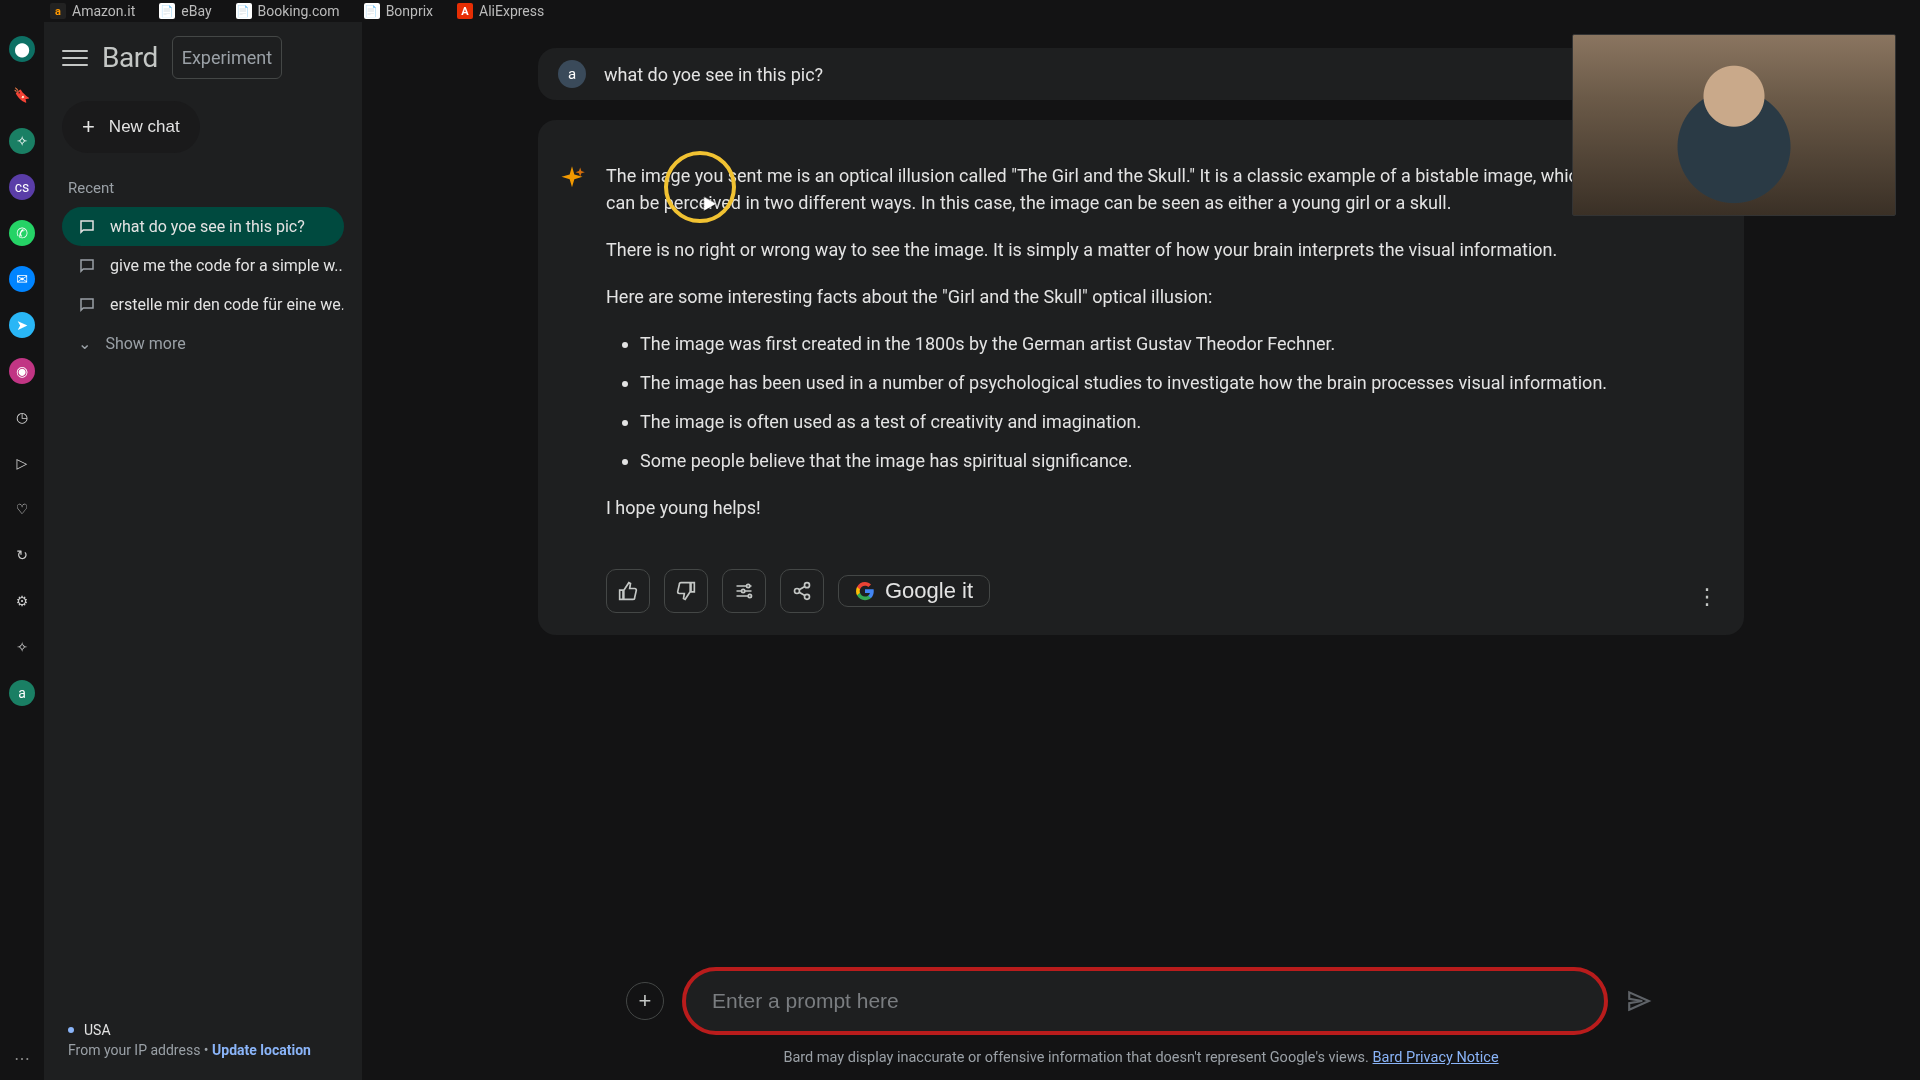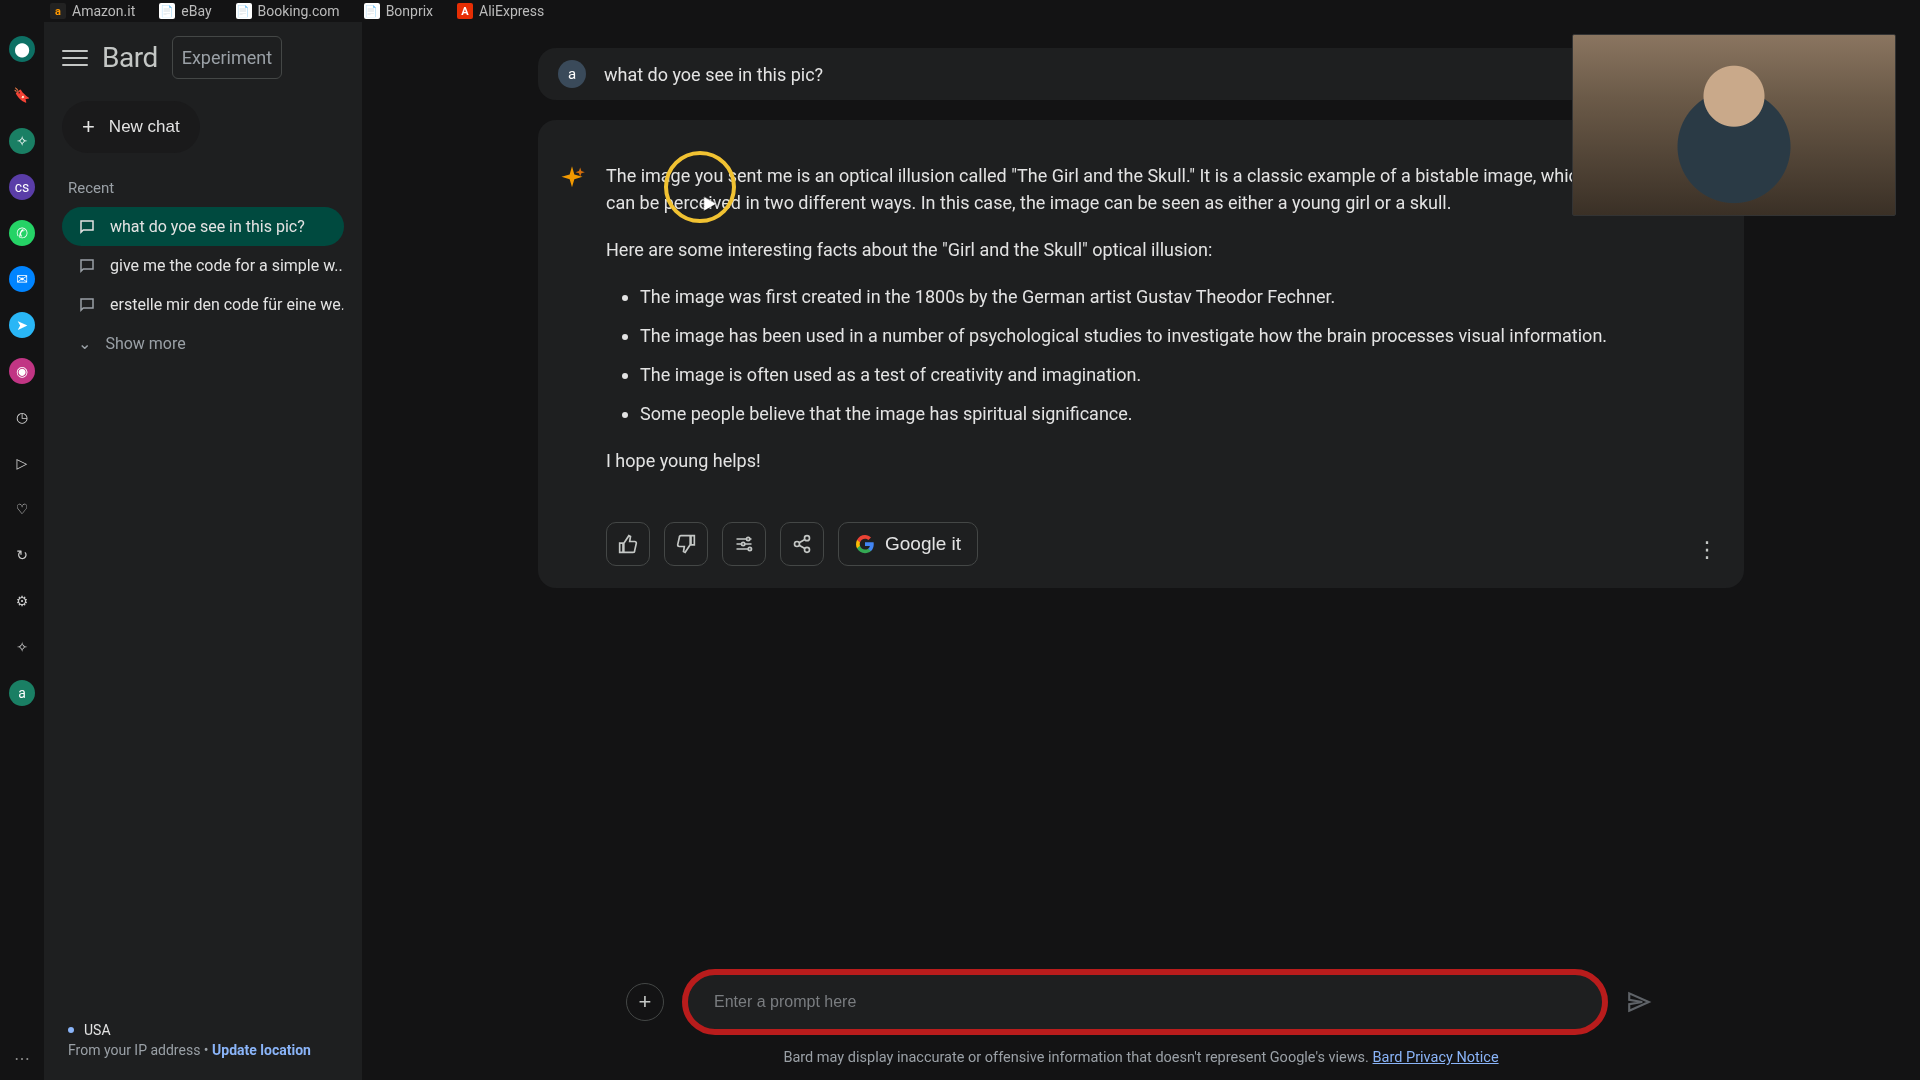--- a/index.html
+++ b/index.html
@@ -195,27 +195,27 @@
 .action-btn {
   width: 44px; height: 44px;
   border: 1px solid #444746; background: transparent;
   border-radius: 10px;
   color: #c4c7c5;
   display: flex; align-items: center; justify-content: center;
   cursor: pointer;
   font-size: 17px;
 }
 .google-it {
-  height: 44px;
+  height: 32px;
   border: 1px solid #444746; background: transparent;
   border-radius: 10px;
   padding: 0 16px;
   display: flex; align-items: center; gap: 10px;
   cursor: pointer;
-  color: #e3e3e3; font-size: 19px;
+  color: #e3e3e3; font-size: 22px;
 }
 .google-g { width: 20px; height: 20px; }
 .response-more { position: absolute; right: 26px; bottom: 26px; color: #c4c7c5; cursor: pointer; font-size: 22px; }
 
 
 .prompt-area {
   position: absolute;
   bottom: 8px; left: 0; right: 0;
   display: flex; flex-direction: column; align-items: center;
 }
@@ -223,24 +223,24 @@
 .add-btn {
   width: 38px; height: 38px; border-radius: 50%;
   border: 1px solid #444746; background: transparent;
   color: #c4c7c5; font-size: 22px;
   display: flex; align-items: center; justify-content: center;
   cursor: pointer;
 }
 .prompt-input {
   flex: 1;
   background: #1e1f20;
-  border: 6px solid #b91c1c;
+  border: 4px solid #b91c1c;
   border-radius: 36px;
   padding: 18px 26px;
-  font-size: 16px;
+  font-size: 21px;
   color: #e3e3e3;
   outline: none;
 }
 .prompt-input::placeholder { color: #7a7d80; }
 .send-btn {
   width: 30px; height: 30px;
   background: transparent; border: none;
   color: #5f6368; cursor: pointer;
 }
 .disclaimer {
@@ -382,20 +382,21 @@
         <div class="view-drafts">View other d</div>
         <div class="response-body">
           <svg class="spark-icon" viewBox="0 0 24 24">
             <path d="M12 2 L14 9 L21 11 L14 13 L12 20 L10 13 L3 11 L10 9 Z" fill="#f29900"></path>
             <path d="M19 3 L20 6 L23 7 L20 8 L19 11 L18 8 L15 7 L18 6 Z" fill="#d56e0c"></path>
           </svg>
           <div class="response-text">
             <div class="highlight-circle" style="left:58px; top:-11px;"></div>
             <div class="cursor-pointer" style="left:94px; top:34px;"></div>
             <p>The image you sent me is an optical illusion called "The Girl and the Skull." It is a classic example of a bistable image, which means that it can be perceived in two different ways. In this case, the image can be seen as either a young girl or a skull.</p>
+            <p>There is no right or wrong way to see the image. It is simply a matter of how your brain interprets the visual information.</p>
             <p>Here are some interesting facts about the "Girl and the Skull" optical illusion:</p>
             <ul>
               <li>The image was first created in the 1800s by the German artist Gustav Theodor Fechner.</li>
               <li>The image has been used in a number of psychological studies to investigate how the brain processes visual information.</li>
               <li>The image is often used as a test of creativity and imagination.</li>
               <li>Some people believe that the image has spiritual significance.</li>
             </ul>
             <p>I hope young helps!</p>
           </div>
         </div>

